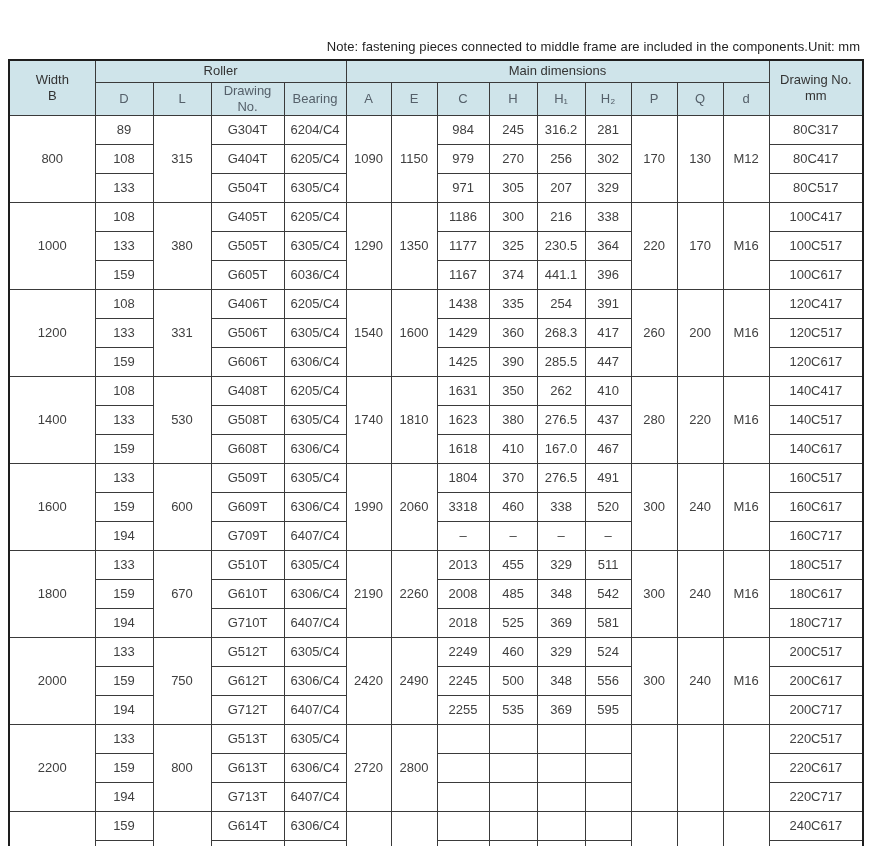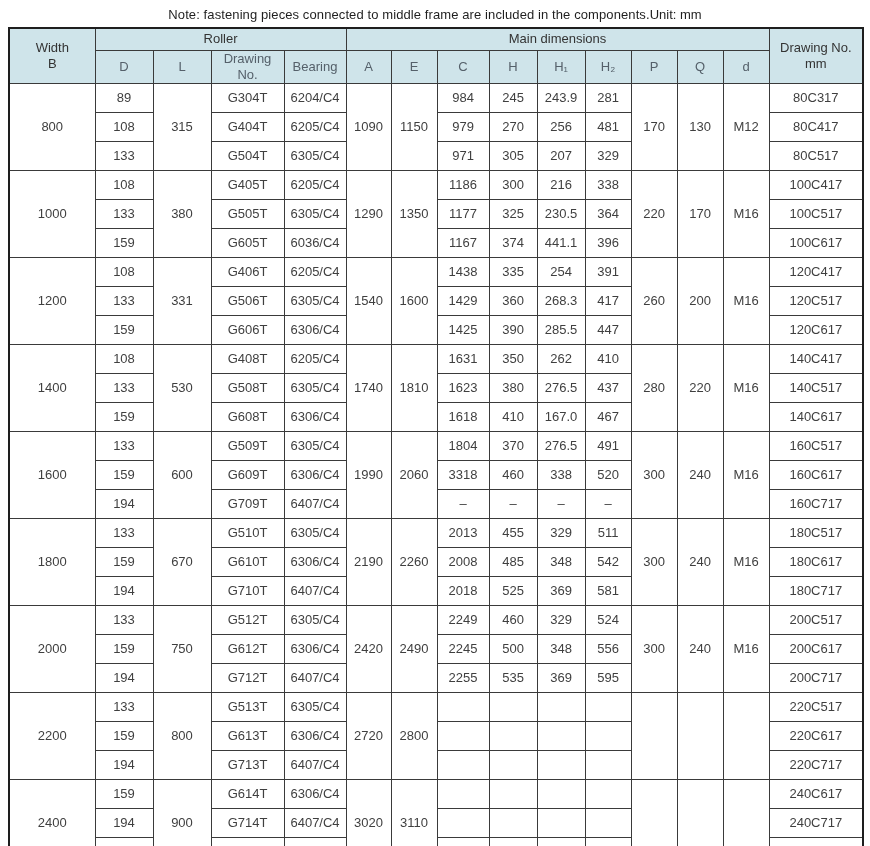--- a/index.html
+++ b/index.html
@@ -7,28 +7,28 @@
     padding: 0;
     background: #ffffff;
     width: 870px;
     height: 846px;
     font-family: "Liberation Sans", sans-serif;
     color: #3d3d3d;
     -webkit-font-smoothing: antialiased;
   }
   .topbar {
     display: flex;
-    justify-content: center;
+    justify-content: flex-end;
     align-items: flex-end;
     padding: 7px 10px 5px 10px;
     font-size: 13px;
     color: #1f1f1f;
   }
   .note { letter-spacing: 0.1px; }
-  .unit { padding-right: 0px; }
+  .unit { padding-right: 0px; margin-top: 32px; }
   table {
     border-collapse: collapse;
     table-layout: fixed;
     margin: 0 8px;
     width: 854px;
     border: 2px solid #1e1e1e;
   }
   th, td {
     border: 1px solid #3a3a3a;
     text-align: center;
@@ -112,35 +112,35 @@
       <tr>
         <td rowspan="3">800</td>
         <td>89</td>
         <td rowspan="3">315</td>
         <td>G304T</td>
         <td>6204/C4</td>
         <td rowspan="3">1090</td>
         <td rowspan="3">1150</td>
         <td>984</td>
         <td>245</td>
-        <td>243.9</td>
+        <td>316.2</td>
         <td>281</td>
         <td rowspan="3">170</td>
         <td rowspan="3">130</td>
         <td rowspan="3">M12</td>
         <td>80C317</td>
       </tr>
       <tr>
         <td>108</td>
         <td>G404T</td>
         <td>6205/C4</td>
         <td>979</td>
         <td>270</td>
         <td>256</td>
-        <td>481</td>
+        <td>302</td>
         <td>80C417</td>
       </tr>
       <tr>
         <td>133</td>
         <td>G504T</td>
         <td>6305/C4</td>
         <td>971</td>
         <td>305</td>
         <td>207</td>
         <td>329</td>

